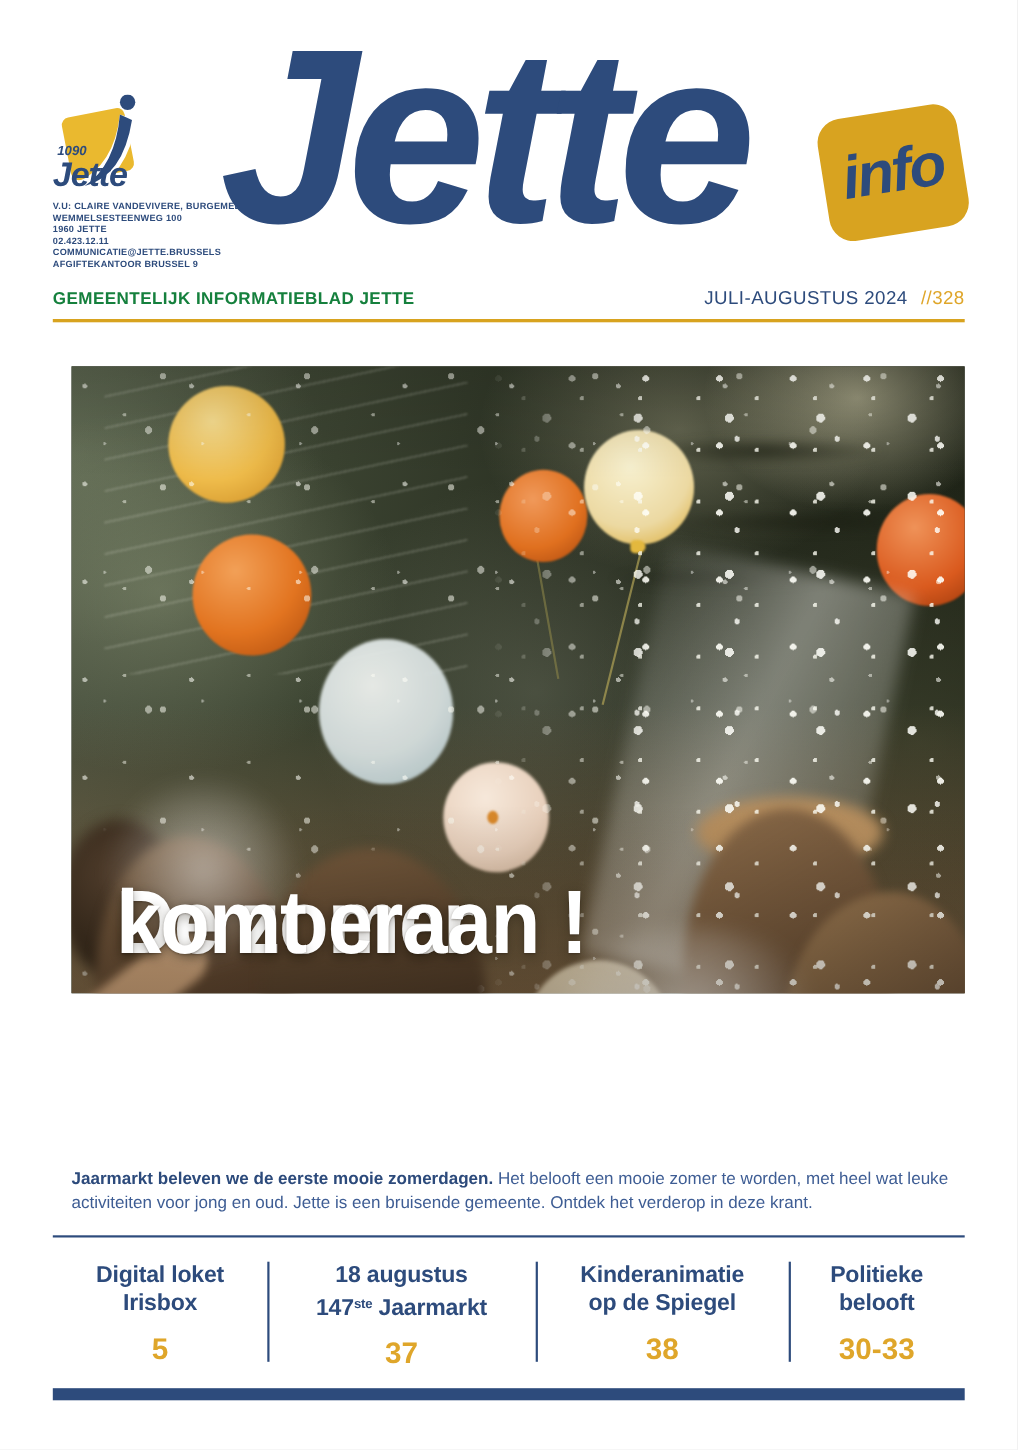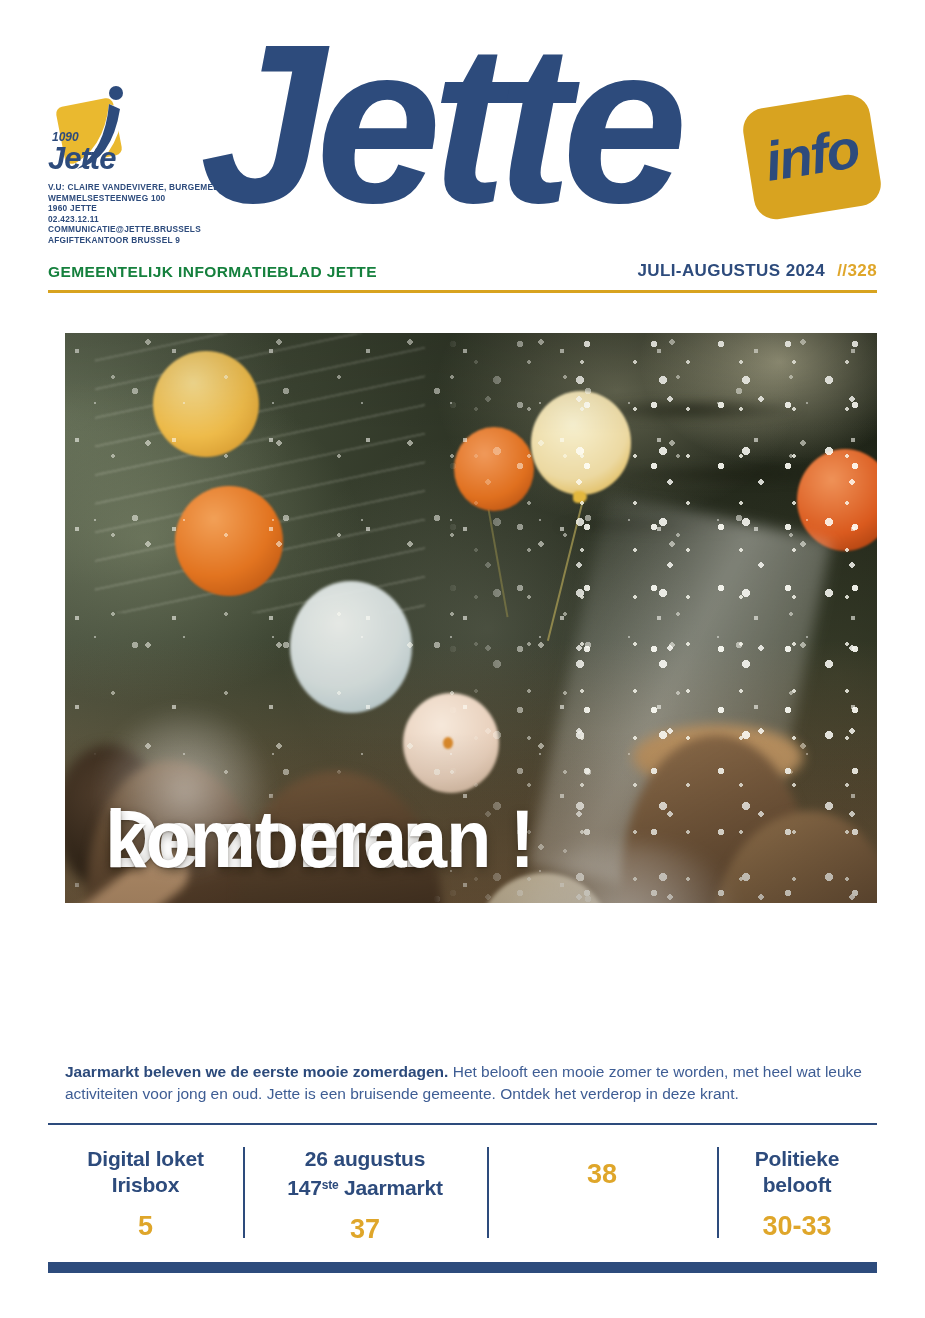--- a/index.html
+++ b/index.html
@@ -20,21 +20,21 @@
     letter-spacing:-10px;color:#2d4b7c;white-space:nowrap;
   }
   .info-badge{
     position:absolute;left:748px;top:101px;width:128px;height:112px;
     background:#d8a320;border-radius:22px;transform:rotate(-9deg);
     display:flex;align-items:center;justify-content:center;
   }
   .info-badge span{font-style:italic;font-weight:700;font-size:55px;color:#2d4b7c;letter-spacing:-2px;padding-bottom:4px;}
   
   .strip-label{position:absolute;left:48px;top:263px;font-size:15.5px;font-weight:700;letter-spacing:.4px;color:#15803d;}
-  .strip-right{position:absolute;right:48px;top:261px;font-size:17px;font-weight:700;letter-spacing:.4px;white-space:nowrap;}
+  .strip-right{position:absolute;right:48px;top:261px;font-size:17px;font-weight:400;letter-spacing:.4px;white-space:nowrap;}
   .strip-right .date{color:#2d4b7c;}
   .strip-right .num{color:#dfa62a;margin-left:7px;}
   .gold-rule{position:absolute;left:48px;top:290px;width:829px;height:3px;background:#d8a31f;}
   
   .photo{position:absolute;left:65px;top:333px;width:812px;height:570px;overflow:hidden;background:#2a3022;}
   .photo *{position:absolute;}
   .ph-bg{inset:0;background:
     radial-gradient(200px 150px at 88% 5%, rgba(236,229,192,.55), transparent 70%),
     radial-gradient(260px 190px at 68% 10%, rgba(205,200,165,.35), transparent 70%),
     radial-gradient(300px 230px at 10% 36%, rgba(140,150,120,.5), transparent 72%),
@@ -214,26 +214,30 @@
   <div class="foot-nav">
     <div class="nav-item">
       <div class="nav-title">
         <div>Digital loket</div>
         <div>Irisbox</div>
       </div>
       <div class="nav-page">5</div>
     </div>
     <div class="nav-item">
       <div class="nav-title">
-        <div>26 augustus</div>
+        <div>18 augustus</div>
         <div><span>147</span><sup>ste</sup><span> Jaarmarkt</span></div>
       </div>
       <div class="nav-page">37</div>
     </div>
     <div class="nav-item">
+      <div class="nav-title">
+        <div>Kinderanimatie</div>
+        <div>op de Spiegel</div>
+      </div>
       <div class="nav-page">38</div>
     </div>
     <div class="nav-item">
       <div class="nav-title">
         <div>Politieke</div>
         <div>belooft</div>
       </div>
       <div class="nav-page">30-33</div>
     </div>
   </div>

